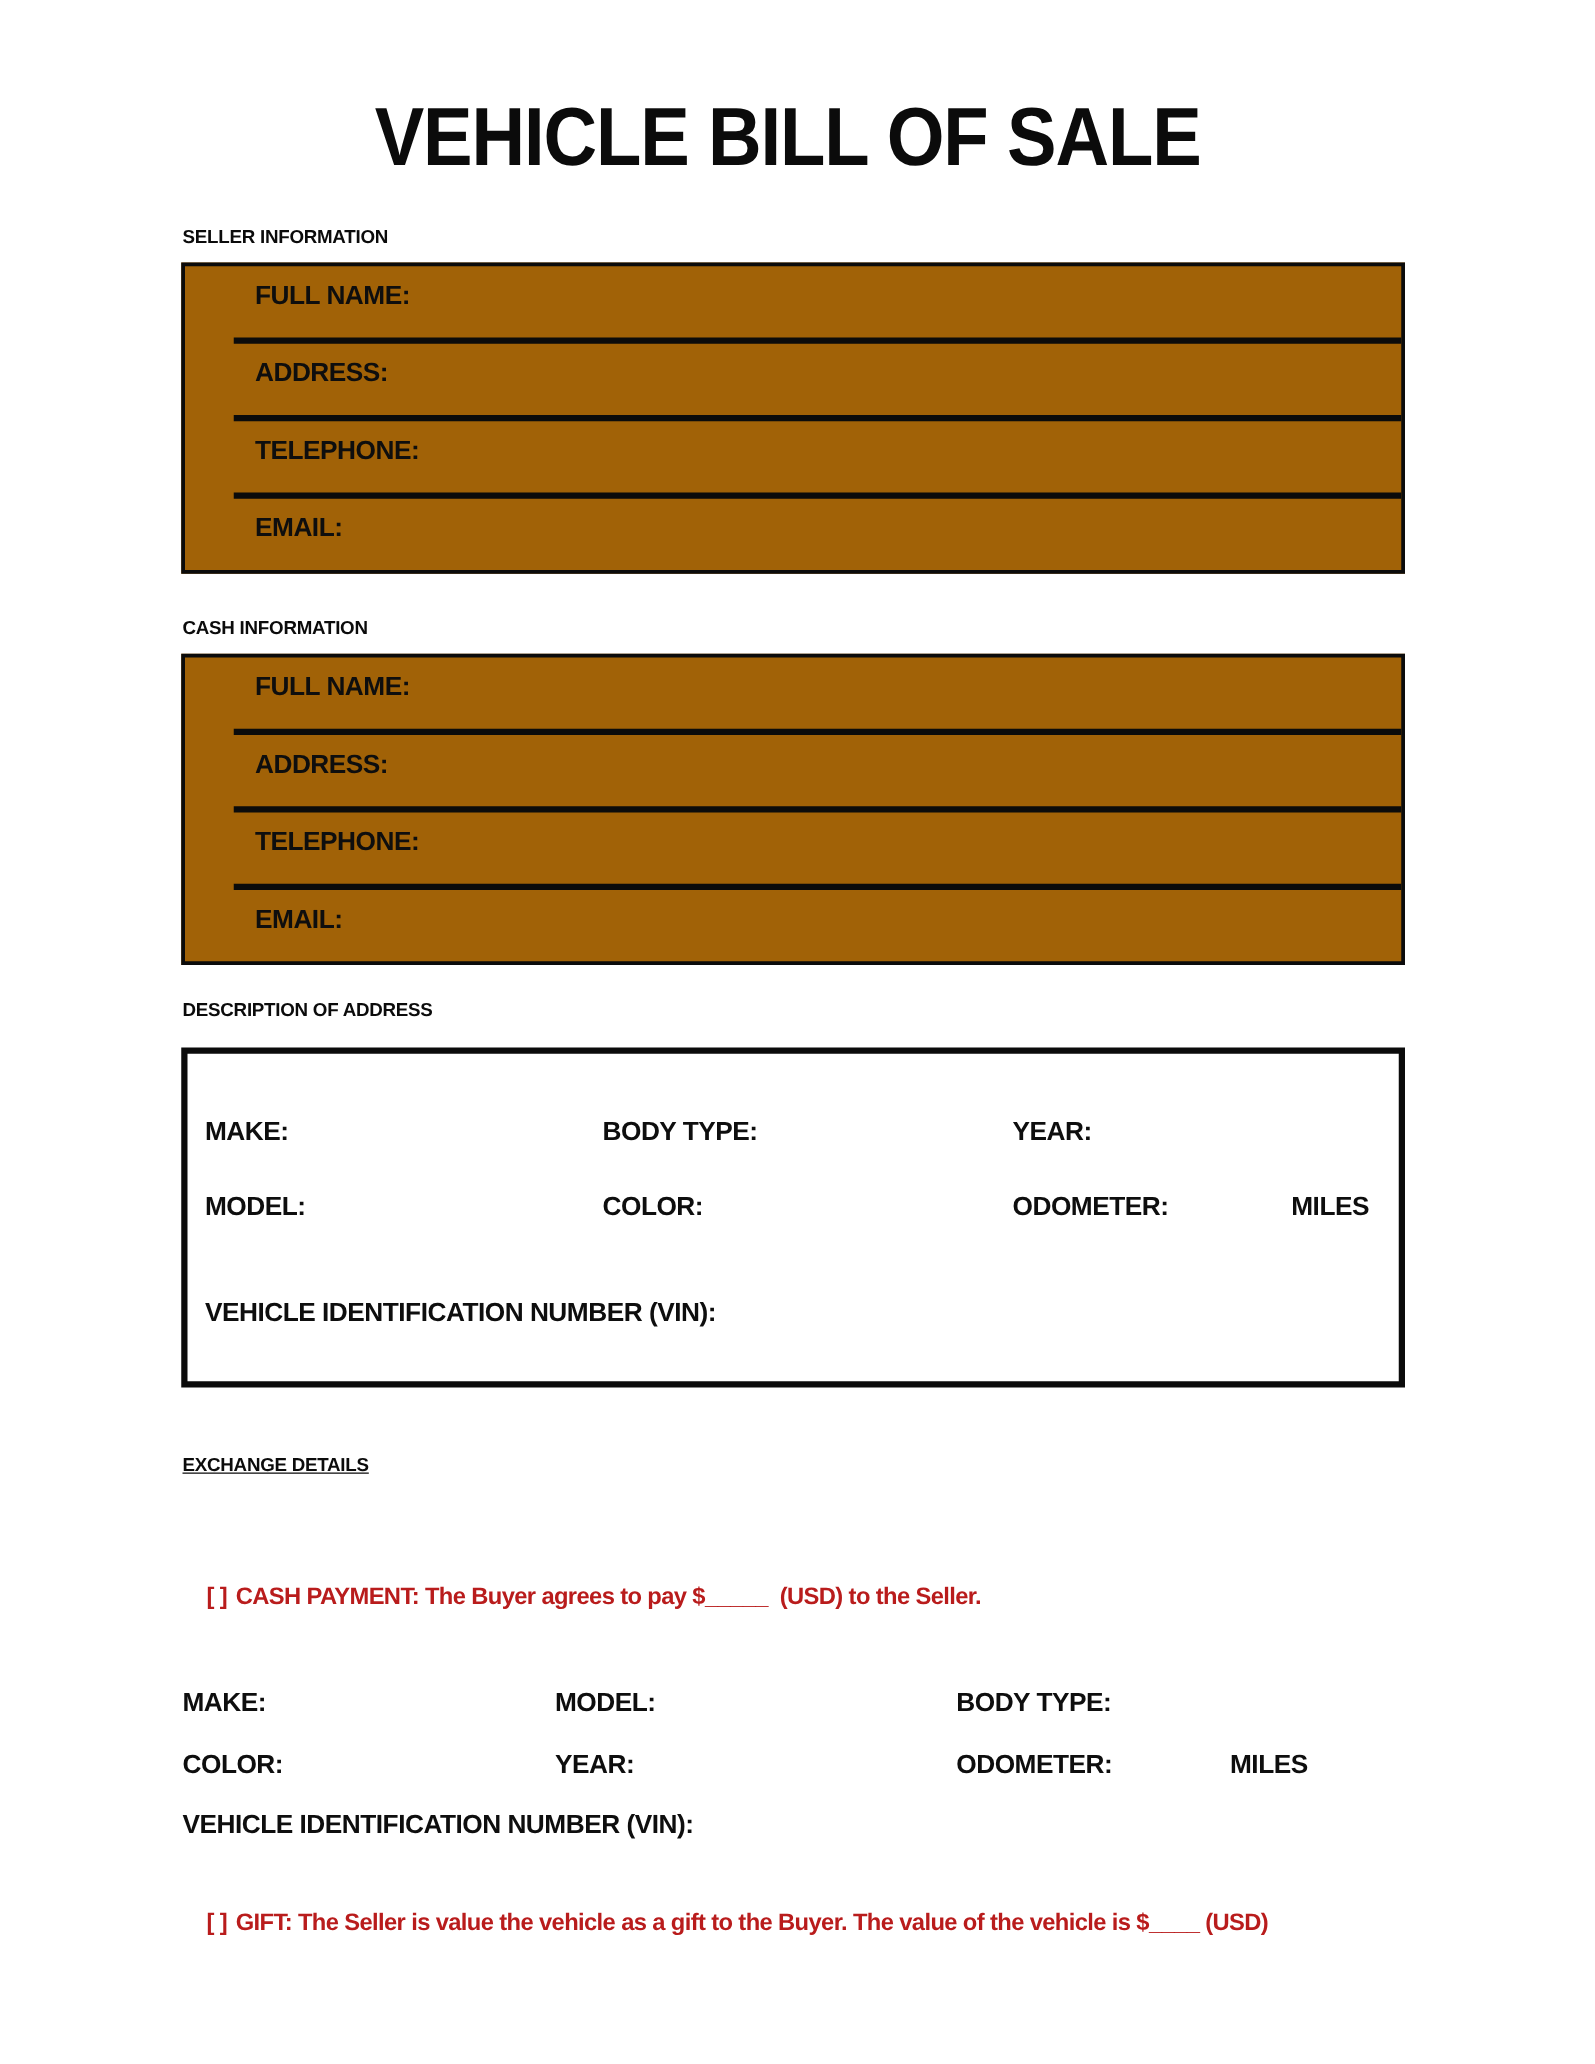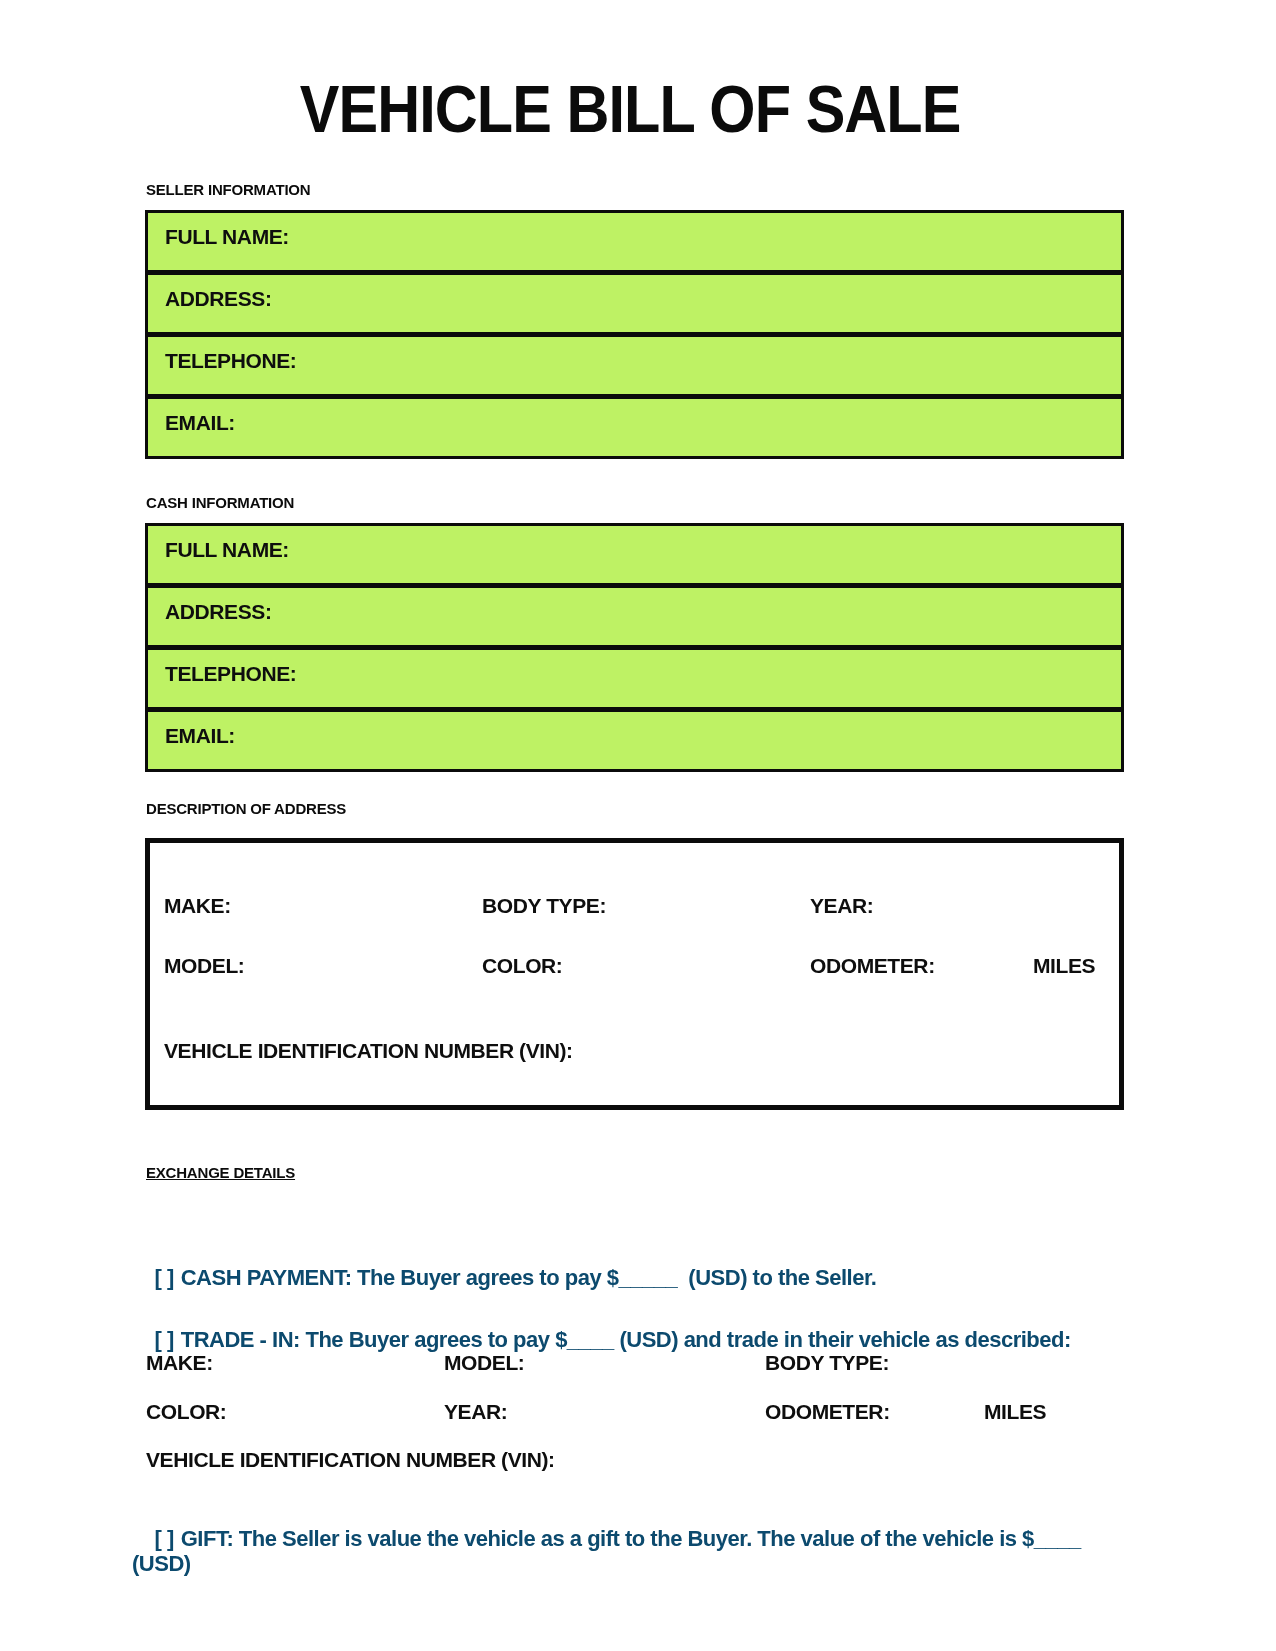--- a/index.html
+++ b/index.html
@@ -19,21 +19,21 @@
 
   
   .sec-head{
     position:absolute;left:146px;font-size:15px;line-height:24px;font-weight:800;
     letter-spacing:-0.2px;color:#0b0b0b;white-space:nowrap;
   }
 
   
   .info-table{
     position:absolute;left:145px;width:979px;
-    border:3px solid #0b0b0b;box-sizing:border-box;background:#bef264;
+    border:3px solid #0b0b0b;box-sizing:border-box;background:#a16207;padding-left:39px;
   }
   .info-row{
     height:57px;border-bottom:5px solid #0b0b0b;
     display:flex;align-items:center;padding-left:17px;box-sizing:content-box;
   }
   .info-row:last-child{border-bottom:none;}
   .lbl{
     font-size:21px;font-weight:800;letter-spacing:-0.4px;color:#0e0e0e;
     white-space:nowrap;transform:translateY(-5px);
   }
@@ -42,22 +42,22 @@
   .vehicle-box{
     position:absolute;left:145px;top:838px;width:979px;height:272px;
     border:5px solid #0b0b0b;box-sizing:border-box;background:#fff;
   }
   .vbox-inner{position:relative;width:100%;height:100%;}
   .vrow{position:absolute;left:0;right:0;height:24px;}
   .vrow .lbl{position:absolute;transform:none;line-height:24px;}
 
   
   .x-line{
-    position:absolute;left:132px;width:990px;font-size:22px;line-height:25px;
-    font-weight:800;letter-spacing:-0.5px;color:#0c4a6e;white-space:pre-wrap;
+    position:absolute;left:146px;width:990px;font-size:19px;line-height:25px;
+    font-weight:800;letter-spacing:-0.5px;color:#b91c1c;white-space:pre-wrap;
   }
   .checkbox{display:inline-block;margin-right:7px;}
   .x-row{position:absolute;left:146px;width:985px;height:25px;}
   .x-row .lbl{position:absolute;transform:none;line-height:25px;}
 </style>
 </head>
 <body>
 
 <div id="page">
 
@@ -116,23 +116,20 @@
       </div>
     </div>
   </div>
 
   <div class="sec-head" style="top:1161px;text-decoration:underline;">EXCHANGE DETAILS</div>
 
   <div class="x-line" style="top:1240px;">
     <span class="checkbox">[ ]</span><span>CASH PAYMENT: The Buyer agrees to pay $_____  (USD) to the Seller.</span>
   </div>
 
-  <div class="x-line" style="top:1302px;">
-    <span class="checkbox">[ ]</span><span>TRADE - IN: The Buyer agrees to pay $____ (USD) and trade in their vehicle as described:</span>
-  </div>
 
   <div class="x-row" style="top:1350px;">
     <span class="lbl" style="left:0;">MAKE:</span>
     <span class="lbl" style="left:298px;">MODEL:</span>
     <span class="lbl" style="left:619px;">BODY TYPE:</span>
   </div>
 
   <div class="x-row" style="top:1399px;">
     <span class="lbl" style="left:0;">COLOR:</span>
     <span class="lbl" style="left:298px;">YEAR:</span>

